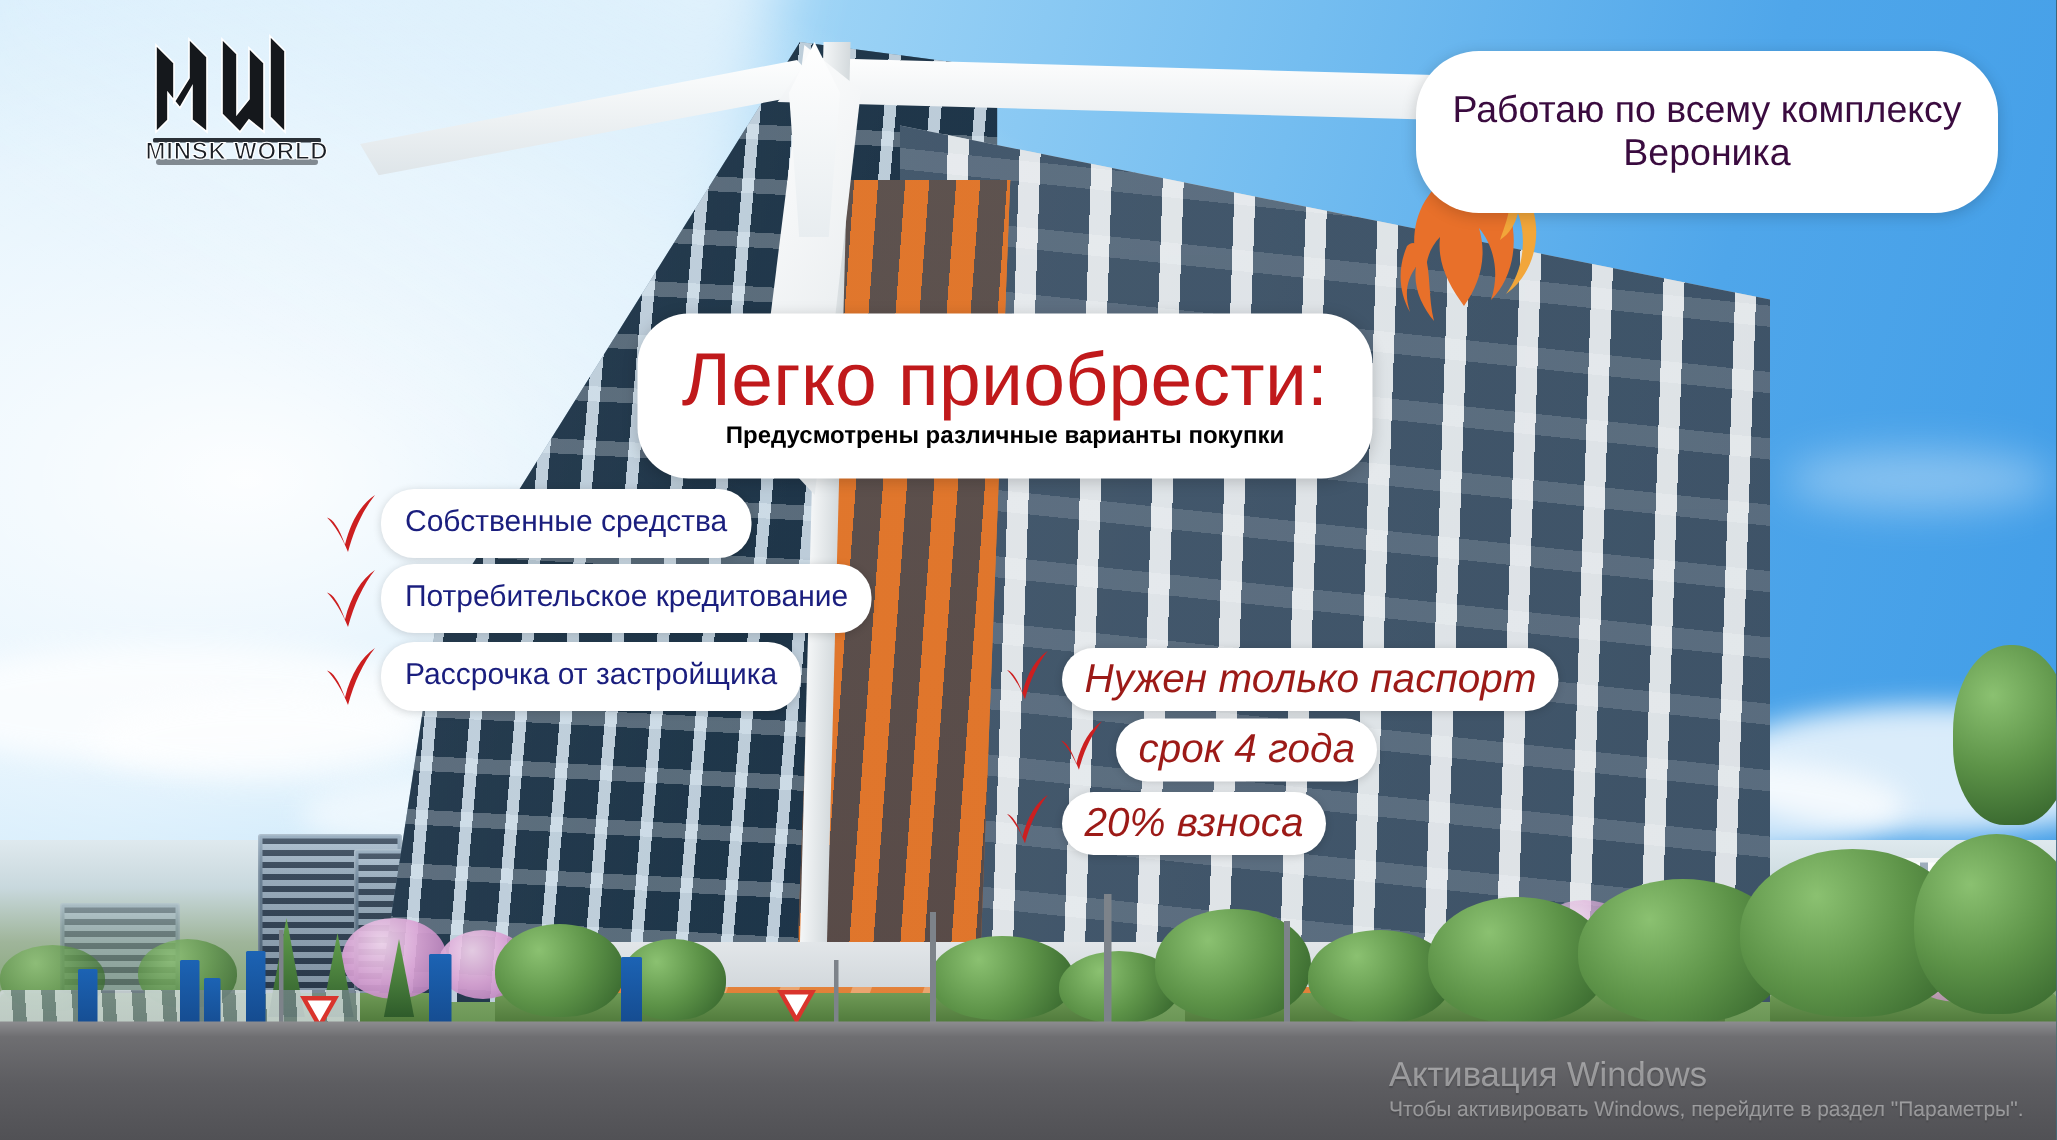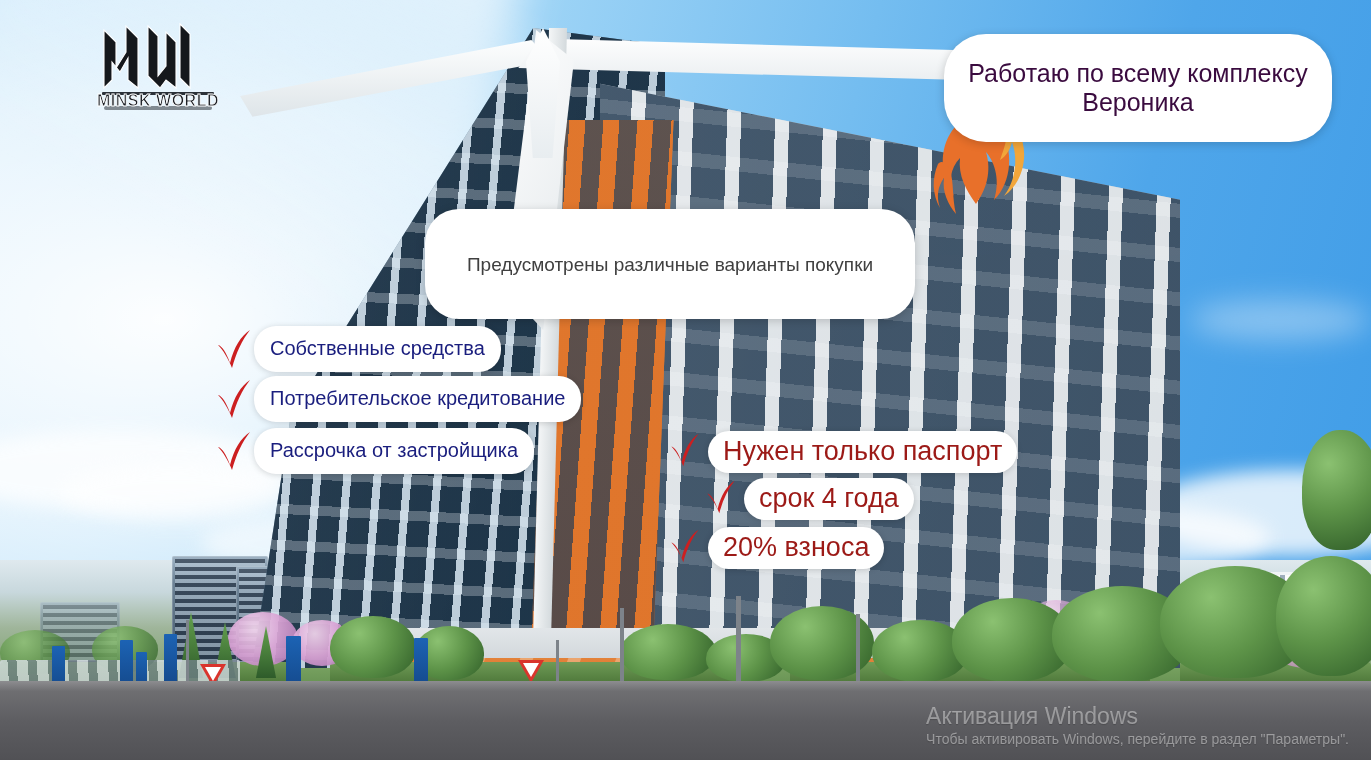--- a/index.html
+++ b/index.html
@@ -143,35 +143,35 @@
   .bubble{position:absolute;background:#fff;border-radius:40px;
     box-shadow:0 2px 10px rgba(0,0,0,.18);}
   .bubble-contact{left:944px;top:34px;width:388px;height:108px;border-radius:42px;
     display:flex;flex-direction:column;align-items:center;justify-content:center;
     color:#3a0b3f;font-size:25px;line-height:29px;text-align:center;}
   .bubble-contact span{display:block;white-space:nowrap;}
 
   .bubble-title{left:425px;top:209px;width:490px;height:110px;border-radius:34px;
     display:flex;flex-direction:column;align-items:center;justify-content:center;}
   .title-main{color:#c0191b;font-size:50px;line-height:52px;letter-spacing:.2px;white-space:nowrap;}
-  .title-sub{color:#404040;font-size:19px;line-height:22px;margin-top:1px;white-space:nowrap;}
+  .title-sub{color:#000000;font-size:16px;line-height:22px;margin-top:1px;white-space:nowrap;font-weight:bold;}
 
   
   .li{position:absolute;display:flex;align-items:center;}
   .chk{width:40px;height:44px;flex:none;position:relative;}
   .pill{background:#fff;border-radius:22px;padding:3px 16px 5px 16px;
     color:#1a1e7e;white-space:nowrap;box-shadow:0 1px 6px rgba(0,0,0,.16);}
   .pill-lg{font-size:20px;line-height:38px;}
 
   .li1{left:214px;top:326px;}
   .li2{left:214px;top:376px;}
   .li3{left:214px;top:428px;}
 
   
-  .li-r{position:absolute;display:flex;align-items:center;}
+  .li-r{position:absolute;display:flex;align-items:flex-end;font-style:italic;}
   .pill-r{background:#fff;border-radius:22px;padding:2px 15px 4px 15px;
     color:#9c1a17;white-space:nowrap;box-shadow:0 1px 6px rgba(0,0,0,.16);
     font-size:27px;line-height:36px;}
   .r1{left:668px;top:430px;}
   .r2{left:704px;top:477px;}
   .r3{left:668px;top:526px;}
 
   
   .wm{position:absolute;right:22px;bottom:12px;text-align:left;color:rgba(255,255,255,.42);
     text-shadow:0 1px 1px rgba(0,0,0,.18);}
@@ -318,20 +318,21 @@
       <path d="M30 92 C24 106 24 122 32 136 C28 124 30 114 36 106 C34 120 40 132 48 142 C44 126 46 110 42 98 C38 90 34 88 30 92 Z" fill="#e8702a"></path>
     </svg>
   </div>
 
   <div class="bubble bubble-contact">
     <span>Работаю по всему комплексу</span>
     <span>Вероника</span>
   </div>
 
   <div class="bubble bubble-title">
+    <div class="title-main">Легко приобрести:</div>
     <div class="title-sub">Предусмотрены различные варианты покупки</div>
   </div>
 
   <div class="li li1">
     <span class="chk">
       <svg width="40" height="44" viewBox="0 0 40 44">
           <path d="M4 18 C8 19 12 25 16 36 C20 20 27 9 36 3 C28 13 22 26 18 41 C14 31 9 23 4 18 Z" fill="#cc1f20"></path>
         </svg>
     </span>
     <span class="pill pill-lg">Собственные средства</span>

